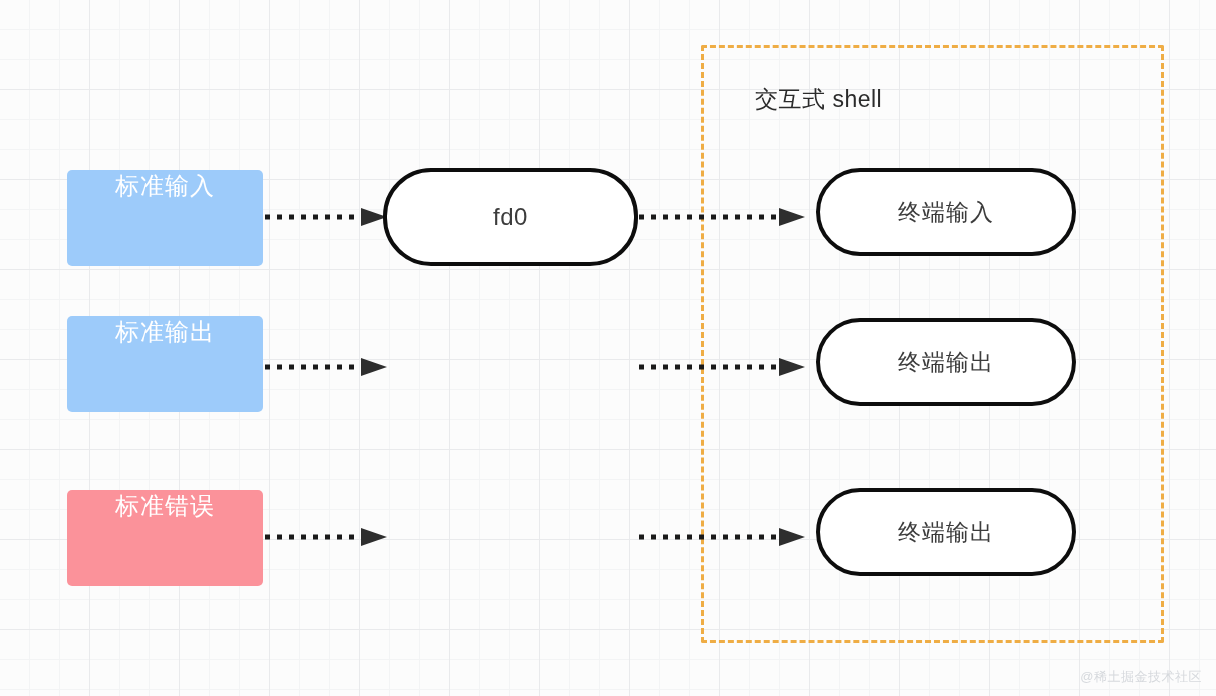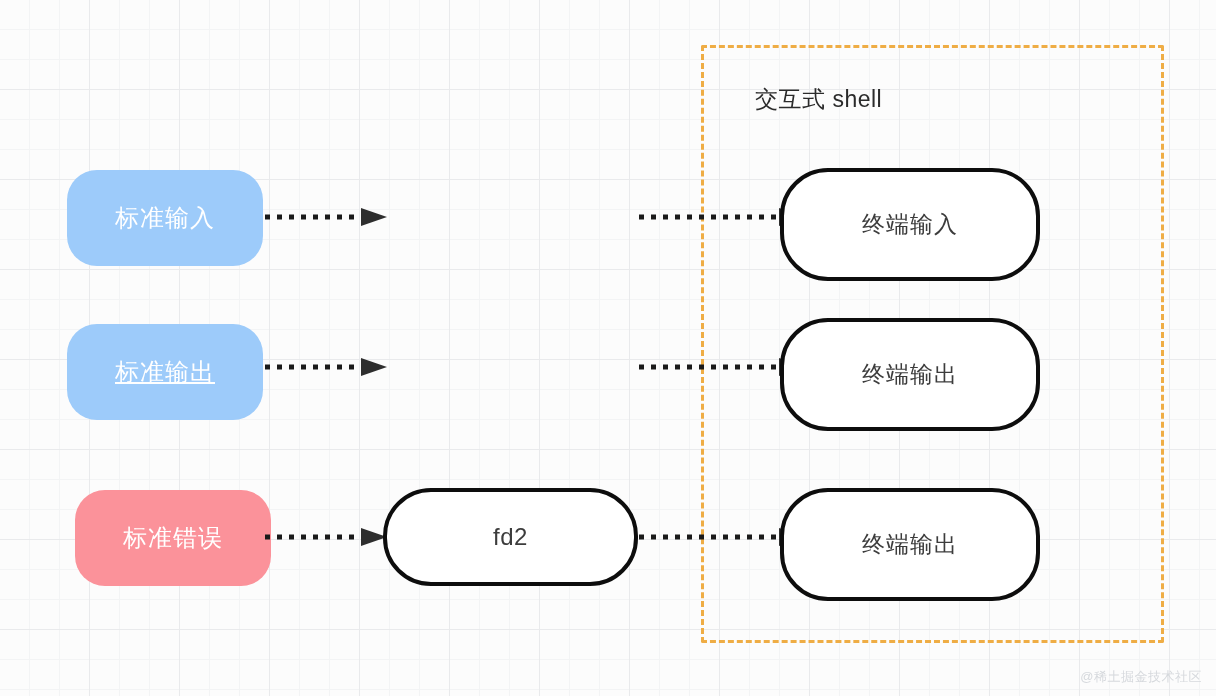--- a/index.html
+++ b/index.html
@@ -56,65 +56,65 @@
     letter-spacing: 0.5px;
     white-space: nowrap;
   }
 
   
   .source-pill {
     position: absolute;
     left: 67px;
     width: 196px;
     height: 96px;
-    border-radius: 30px;
+    border-radius: 5px;
     display: flex;
-    align-items: center;
+    align-items: flex-start;
     justify-content: center;
     color: #ffffff;
     font-size: 24px;
     letter-spacing: 1px;
     font-weight: 400;
   }
   .source-pill.blue { background-color: #9dcbfa; }
-  .source-pill.red  { background-color: #fb929a; margin-left: 8px; }
+  .source-pill.red  { background-color: #fb929a; }
 
   
   .stadium {
     position: absolute;
     border: 4px solid #0d0d0d;
     border-radius: 48px;
     background: #ffffff;
     display: flex;
     align-items: center;
     justify-content: center;
     color: #3c3c3c;
   }
   .stadium.fd {
     left: 383px;
     width: 255px;
     height: 98px;
     font-size: 24px;
     letter-spacing: 0.5px;
   }
   .stadium.term {
-    left: 780px;
+    left: 816px;
     width: 260px;
-    height: 113px;
+    height: 88px;
     font-size: 23px;
     letter-spacing: 1px;
   }
 
   
   .row1 { top: 168px; }
   .row2 { top: 318px; }
   .row3 { top: 488px; }
 
   .row1-pill { top: 170px; }
-  .row2-pill { top: 324px; text-decoration: underline; }
+  .row2-pill { top: 316px; }
   .row3-pill { top: 490px; }
 
   
   .connector {
     position: absolute;
     height: 20px;
     display: block;
   }
   .conn-a { left: 265px; width: 122px; }
   .conn-b { left: 639px; width: 166px; }
@@ -144,20 +144,23 @@
 
   <div class="source-pill blue row1-pill">
     <span>标准输入</span>
   </div>
 
   <svg class="connector conn-a conn-row1" viewBox="0 0 122 20" width="122" height="20">
     <line x1="0" y1="10" x2="96" y2="10" stroke="#1a1a1a" stroke-width="5" stroke-dasharray="5 7" stroke-linecap="butt"></line>
     <polygon points="96,1 122,10 96,19" fill="#2e2e2e"></polygon>
   </svg>
 
+  <div class="stadium fd row1">
+    <span>fd0</span>
+  </div>
 
   <svg class="connector conn-b conn-row1" viewBox="0 0 166 20" width="166" height="20">
     <line x1="0" y1="10" x2="140" y2="10" stroke="#1a1a1a" stroke-width="5" stroke-dasharray="5 7" stroke-linecap="butt"></line>
     <polygon points="140,1 166,10 140,19" fill="#2e2e2e"></polygon>
   </svg>
 
   <div class="stadium term row1">
     <span>终端输入</span>
   </div>
 
@@ -182,23 +185,20 @@
 
   <div class="source-pill red row3-pill">
     <span>标准错误</span>
   </div>
 
   <svg class="connector conn-a conn-row3" viewBox="0 0 122 20" width="122" height="20">
     <line x1="0" y1="10" x2="96" y2="10" stroke="#1a1a1a" stroke-width="5" stroke-dasharray="5 7" stroke-linecap="butt"></line>
     <polygon points="96,1 122,10 96,19" fill="#2e2e2e"></polygon>
   </svg>
 
-  <div class="stadium fd row3">
-    <span>fd2</span>
-  </div>
 
   <svg class="connector conn-b conn-row3" viewBox="0 0 166 20" width="166" height="20">
     <line x1="0" y1="10" x2="140" y2="10" stroke="#1a1a1a" stroke-width="5" stroke-dasharray="5 7" stroke-linecap="butt"></line>
     <polygon points="140,1 166,10 140,19" fill="#2e2e2e"></polygon>
   </svg>
 
   <div class="stadium term row3">
     <span>终端输出</span>
   </div>
 

